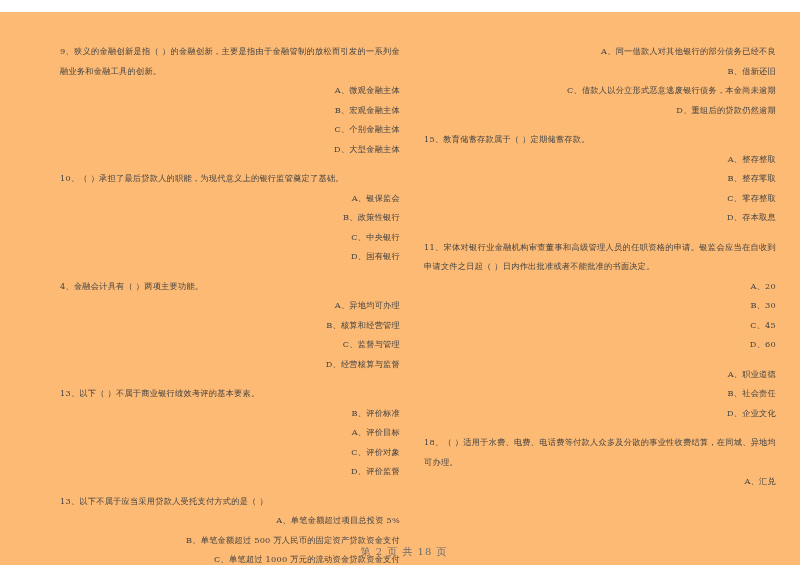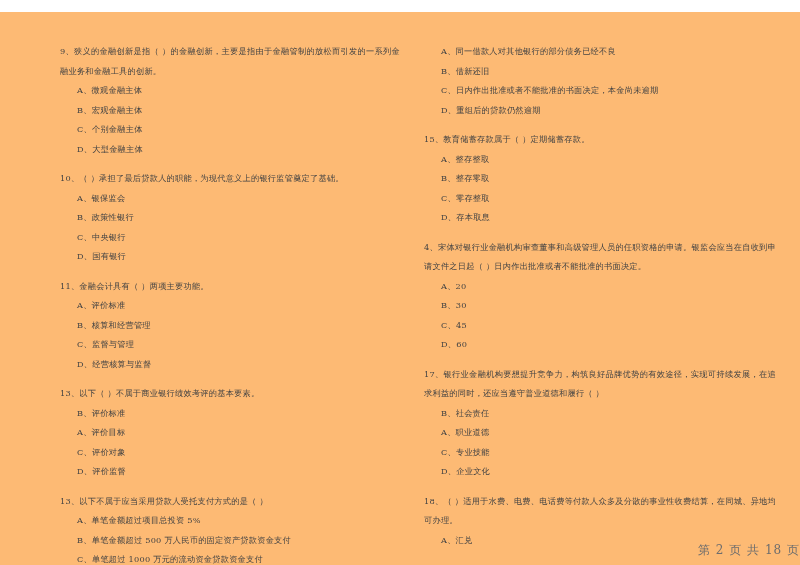--- a/index.html
+++ b/index.html
@@ -54,28 +54,29 @@
     padding: 0;
     list-style: none;
   }
   .opt {
     font-size: 8.2px;
     line-height: 19.5px;
     letter-spacing: 0.25px;
     padding-left: 17px;
     color: #434343;
     white-space: nowrap;
+    text-align: right;
   }
   .footer {
     position: absolute;
     left: 8px;
     right: 0;
     bottom: 18px;
-    text-align: right;
-    font-size: 12px;
+    text-align: center;
+    font-size: 10px;
     letter-spacing: 1px;
     color: #6d6d6d;
   }
 </style>
 </head>
 <body>
 
 <div class="page">
   <div class="columns">
 
@@ -95,23 +96,23 @@
         <p class="q-stem">10、（         ）承担了最后贷款人的职能，为现代意义上的银行监管奠定了基础。</p>
         <ul class="opts">
           <li class="opt">A、银保监会</li>
           <li class="opt">B、政策性银行</li>
           <li class="opt">C、中央银行</li>
           <li class="opt">D、国有银行</li>
         </ul>
       </div>
 
       <div class="question">
-        <p class="q-stem">11、金融会计具有（       ）两项主要功能。</p>
+        <p class="q-stem">4、金融会计具有（       ）两项主要功能。</p>
         <ul class="opts">
-          <li class="opt">A、评价标准</li>
+          <li class="opt">A、异地均可办理</li>
           <li class="opt">B、核算和经营管理</li>
           <li class="opt">C、监督与管理</li>
           <li class="opt">D、经营核算与监督</li>
         </ul>
       </div>
 
       <div class="question">
         <p class="q-stem">13、以下（       ）不属于商业银行绩效考评的基本要素。</p>
         <ul class="opts">
           <li class="opt">B、评价标准</li>
@@ -132,51 +133,49 @@
       </div>
 
     </div>
 
     <div class="col col-right">
 
       <div class="question">
         <ul class="opts">
           <li class="opt">A、同一借款人对其他银行的部分债务已经不良</li>
           <li class="opt">B、借新还旧</li>
-          <li class="opt">C、日内作出批准或者不能批准的书面决定，本金尚未逾期</li>
+          <li class="opt">C、借款人以分立形式恶意逃废银行债务，本金尚未逾期</li>
           <li class="opt">D、重组后的贷款仍然逾期</li>
         </ul>
       </div>
 
       <div class="question">
         <p class="q-stem">15、教育储蓄存款属于（        ）定期储蓄存款。</p>
         <ul class="opts">
           <li class="opt">A、整存整取</li>
           <li class="opt">B、整存零取</li>
           <li class="opt">C、零存整取</li>
           <li class="opt">D、存本取息</li>
         </ul>
       </div>
 
       <div class="question">
-        <p class="q-stem">4、宋体对银行业金融机构审查董事和高级管理人员的任职资格的申请。银监会应当在自收到申请文件之日起（         ）日内作出批准或者不能批准的书面决定。</p>
+        <p class="q-stem">11、宋体对银行业金融机构审查董事和高级管理人员的任职资格的申请。银监会应当在自收到申请文件之日起（         ）日内作出批准或者不能批准的书面决定。</p>
         <ul class="opts">
           <li class="opt">A、20</li>
           <li class="opt">B、30</li>
           <li class="opt">C、45</li>
           <li class="opt">D、60</li>
         </ul>
       </div>
 
       <div class="question">
-        <p class="q-stem">17、银行业金融机构要想提升竞争力，构筑良好品牌优势的有效途径，实现可持续发展，在追求利益的同时，还应当遵守普业道德和履行（        ）</p>
         <ul class="opts">
+          <li class="opt">A、职业道德</li>
           <li class="opt">B、社会责任</li>
-          <li class="opt">A、职业道德</li>
-          <li class="opt">C、专业技能</li>
           <li class="opt">D、企业文化</li>
         </ul>
       </div>
 
       <div class="question">
         <p class="q-stem">18、（        ）适用于水费、电费、电话费等付款人众多及分散的事业性收费结算，在同城、异地均可办理。</p>
         <ul class="opts">
           <li class="opt">A、汇兑</li>
         </ul>
       </div>

